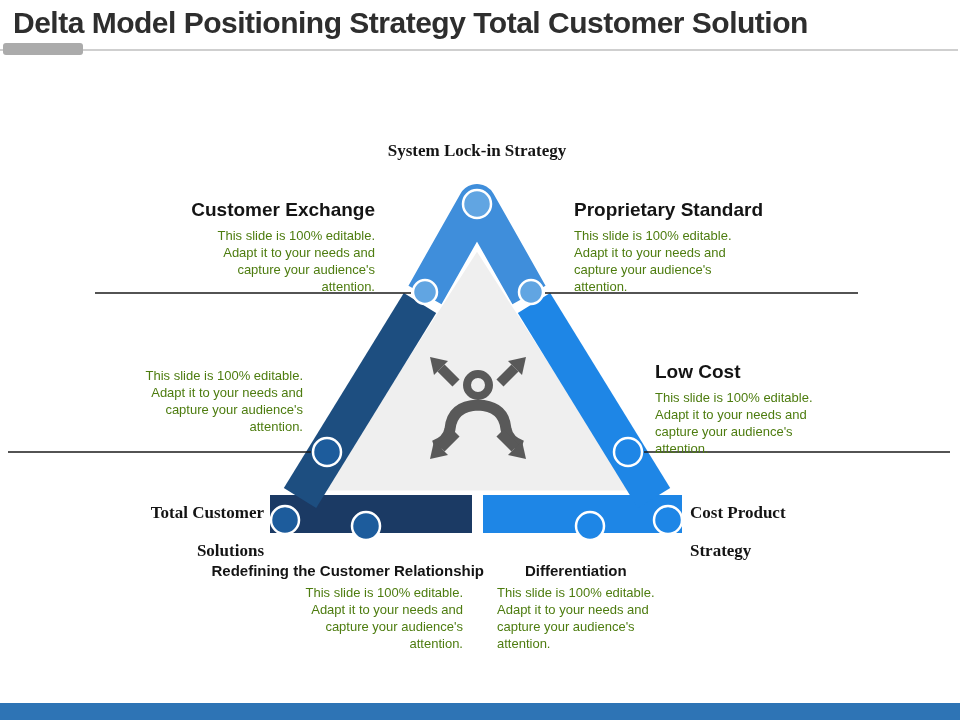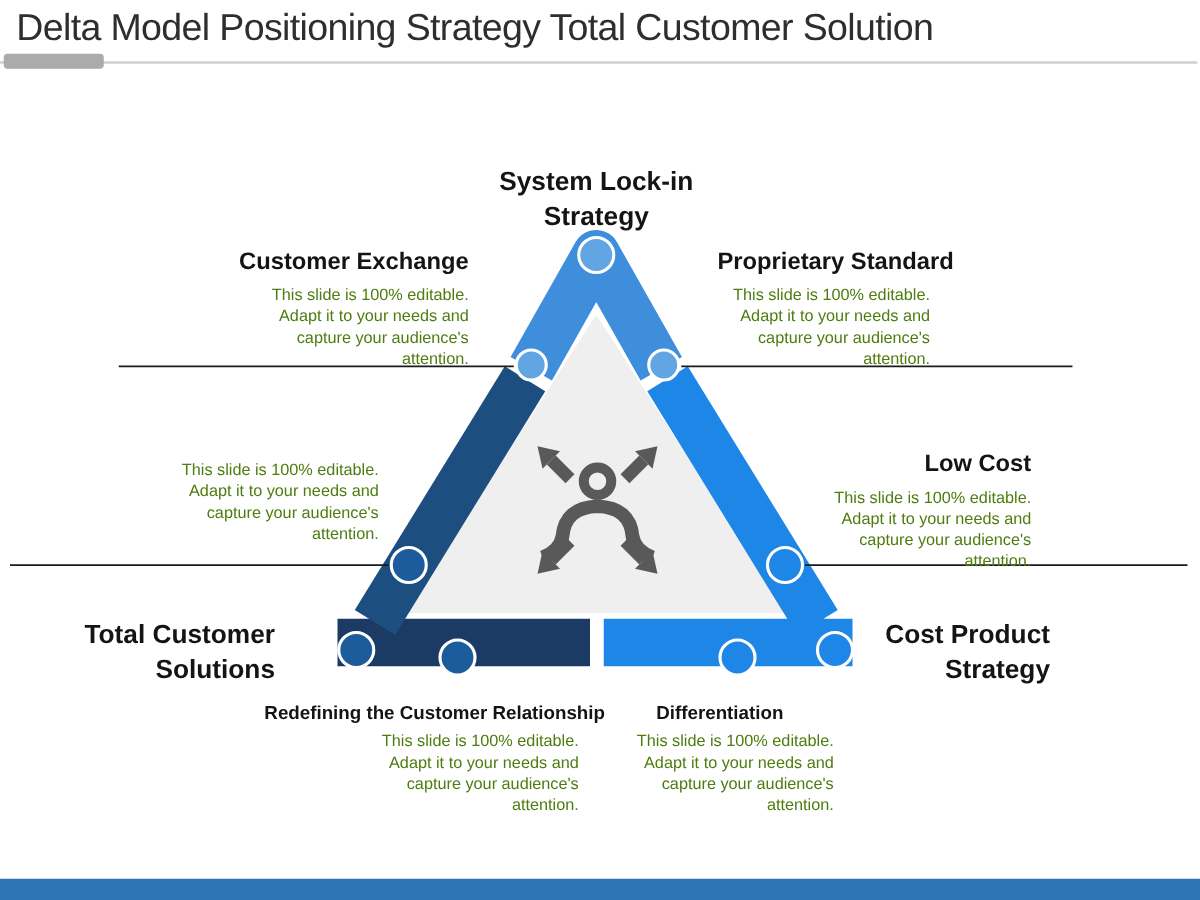--- a/index.html
+++ b/index.html
@@ -3,30 +3,30 @@
 <meta charset="utf-8">
 <style>
   html,body{margin:0;padding:0;}
   body{
     width:960px;height:720px;position:relative;overflow:hidden;
     background:#ffffff;
     font-family:"Liberation Sans", sans-serif;
   }
   .abs{position:absolute;}
   .slide-title{
-    font-size:30px;font-weight:400;color:#2e2e2e;letter-spacing:-0.5px;white-space:nowrap;
+    font-size:30px;font-weight:700;color:#2e2e2e;letter-spacing:-0.5px;white-space:nowrap;
   }
   .title-rule{height:1.5px;background:#cfcfcf;}
   .title-accent{height:12px;background:#ababab;border-radius:3px;}
-  .vertex-label{font-size:21px;font-weight:bold;color:#141414;line-height:28px;}
+  .vertex-label{font-size:17px;font-weight:bold;color:#141414;line-height:38px;font-family:Liberation Serif, serif;}
   .sec-head{font-size:19px;font-weight:bold;color:#141414;white-space:nowrap;}
   .sec-head-sm{font-size:15px;font-weight:bold;color:#141414;white-space:nowrap;margin-left:28px;}
   .desc{font-size:13px;line-height:17px;color:#4d7c0f;width:170px;margin-top:6px;}
   .ta-r{text-align:right;}
-  .ta-l{text-align:right;}
+  .ta-l{text-align:left;}
   .ta-c{text-align:center;}
   svg{display:block;}
   .bottom-bar{height:17px;background:#2e74b5;}
 </style>
 </head>
 <body>
 
 <div class="abs slide-title" style="left:13px;top:6px">Delta Model Positioning Strategy Total Customer Solution</div>
 <div class="abs title-rule" style="left:0;top:49px;width:958px"></div>
 <div class="abs title-accent" style="left:3px;top:43px;width:80px"></div>
@@ -69,21 +69,21 @@
     <polygon points="430,459 434,441 448,455" fill="#595959"></polygon>
     <line x1="441" y1="448" x2="456" y2="433" stroke-width="10" stroke="#595959"></line>
 
     <polygon points="526,459 522,441 508,455" fill="#595959"></polygon>
     <line x1="515" y1="448" x2="500" y2="433" stroke-width="10" stroke="#595959"></line>
   </g>
 </svg>
 
 <div class="abs vertex-label ta-c" style="left:377px;top:132px;width:200px">System Lock-in Strategy</div>
 
-<div class="abs vertex-label ta-r" style="right:740px;top:494px;width:180px">Total Customer Solutions</div>
+<div class="abs vertex-label ta-r" style="right:696px;top:494px;width:180px">Total Customer Solutions</div>
 
 <div class="abs vertex-label ta-l" style="left:690px;top:494px;width:150px">Cost Product Strategy</div>
 
 <div class="abs ta-r" style="right:585px;top:199px">
   <div class="sec-head">Customer Exchange</div>
   <div class="desc ta-r" style="margin-left:auto">This slide is 100% editable. Adapt it to your needs and capture your audience's attention.</div>
 </div>
 
 <div class="abs ta-l" style="left:574px;top:199px">
   <div class="sec-head">Proprietary Standard</div>

